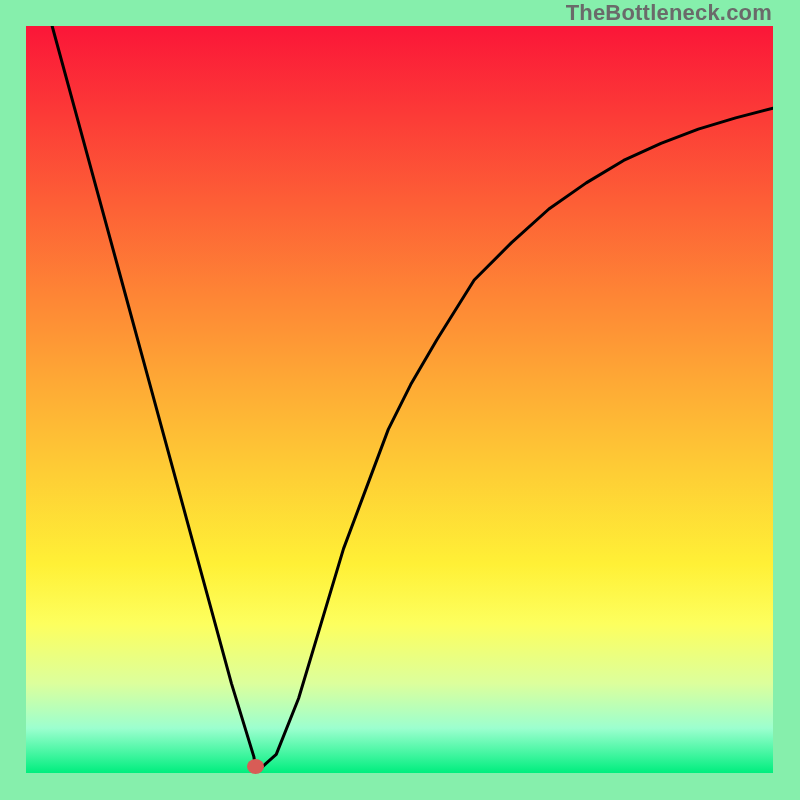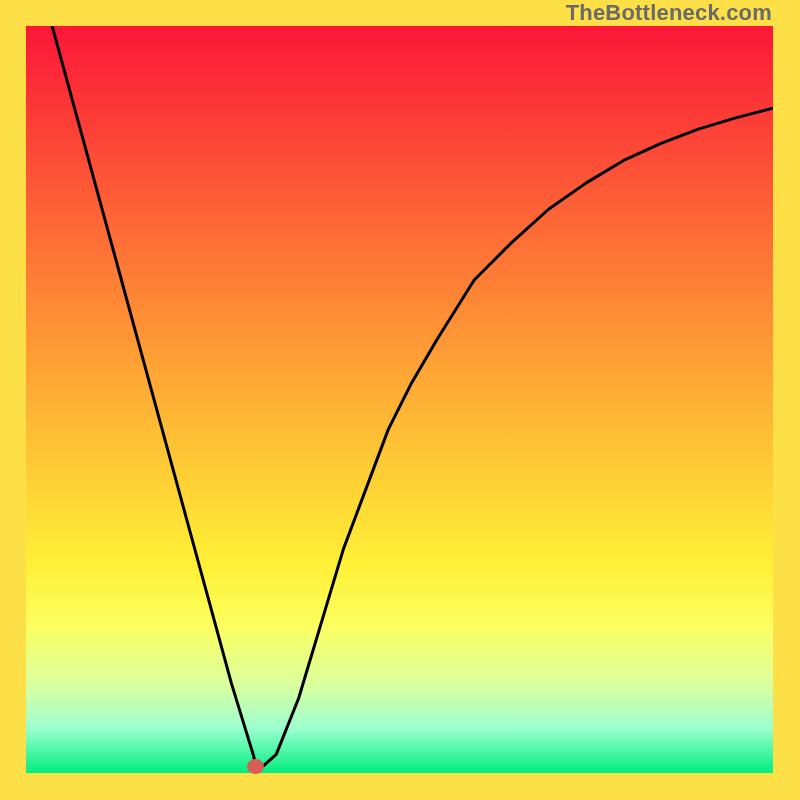--- a/index.html
+++ b/index.html
@@ -9,21 +9,21 @@
     height: 800px;
     background: #000;
     overflow: hidden;
   }
   .frame {
     position: absolute;
     top: 0;
     left: 0;
     width: 800px;
     height: 800px;
-    background: #fde047;
+    background: #86efac;
   }
   .plot-area {
     position: absolute;
     top: 26px;
     left: 26px;
     width: 747px;
     height: 747px;
     background: linear-gradient(to bottom,
       #fb1638 0%,
       #fc3b37 12%,

